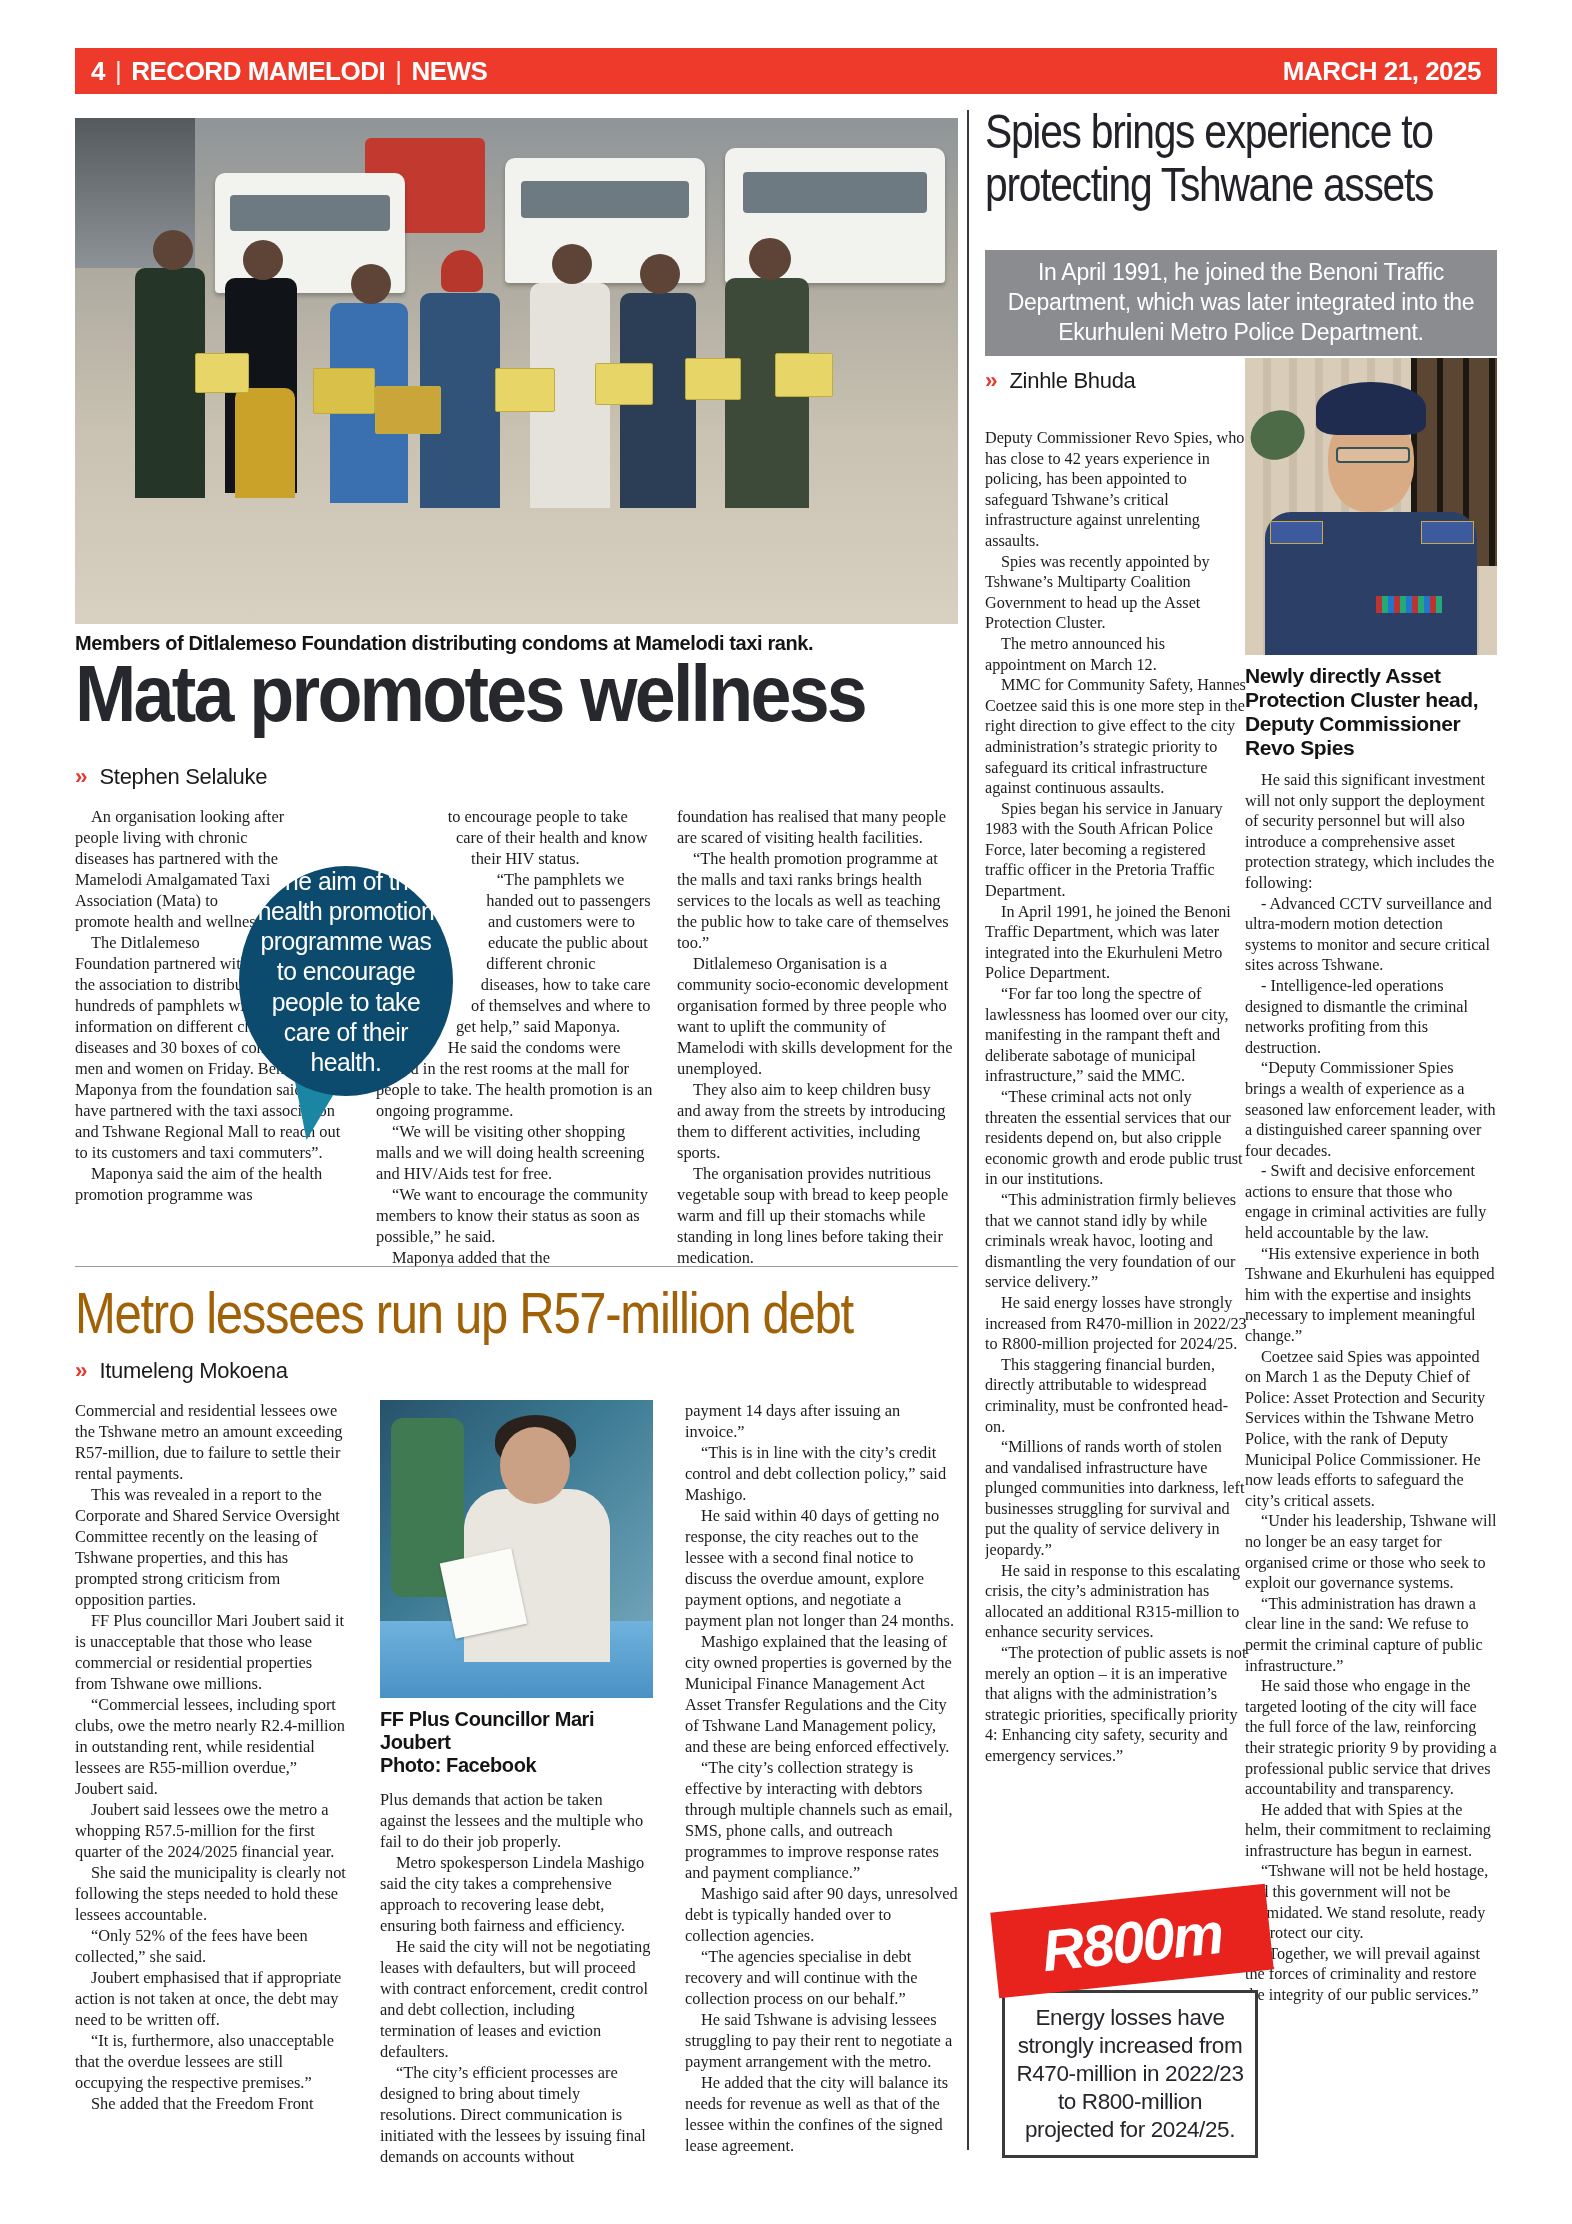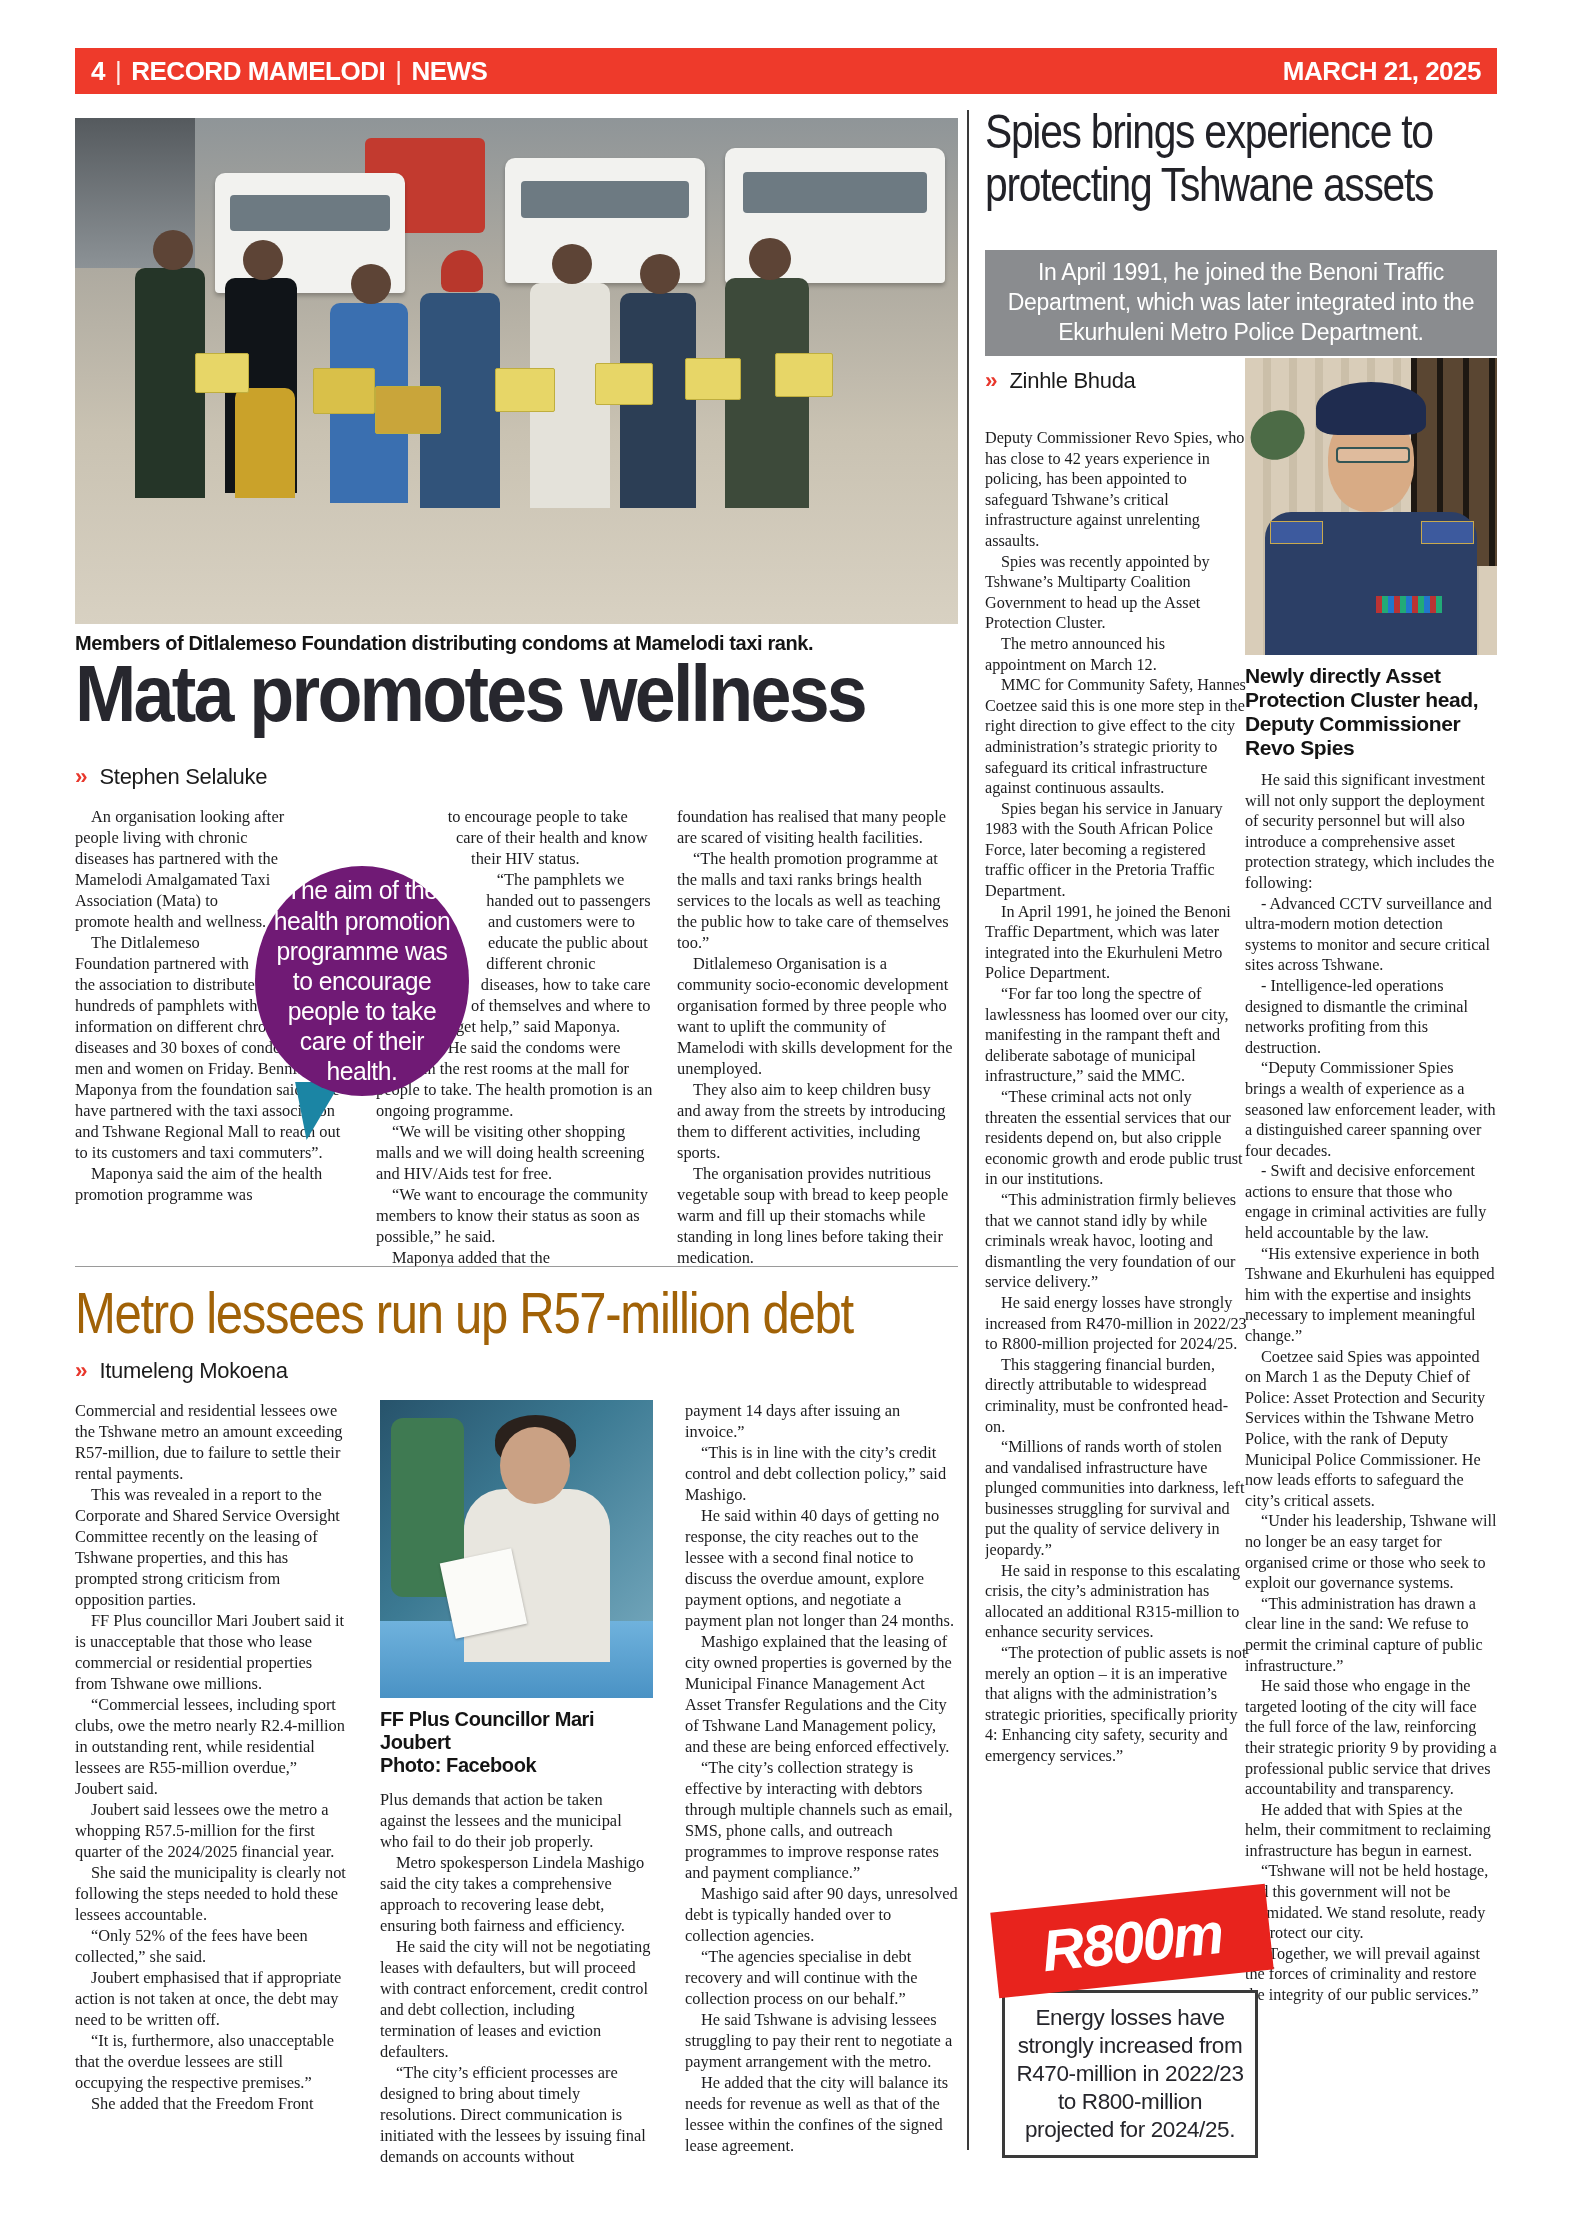--- a/index.html
+++ b/index.html
@@ -68,22 +68,22 @@
   .col p:first-child{text-indent:0;}
   .col.indent-first p:first-child{text-indent:16px;}
   .mata-cols{left:75px;top:806px;width:883px;height:460px;gap:21px;}
   .mata-cols .col{width:280px;}
   .metro-cols{left:75px;top:1400px;width:883px;height:824px;gap:32px;}
   .metro-cols .col{width:280px;}
   
   .spacer-r{float:right;width:104px;height:248px;margin-top:56px;shape-outside:circle(122px at 140px 124px);}
   .spacer-l{float:left;width:118px;height:252px;margin-top:92px;shape-outside:circle(126px at -14px 126px);}
   
-  .bubble{position:absolute;left:255px;top:866px;width:214px;height:230px;background:#701a75;border-radius:50%;
-     display:flex;align-items:center;justify-content:center;text-align:center;z-index:3;}
+  .bubble{position:absolute;left:239px;top:866px;width:214px;height:230px;background:#0c4a6e;border-radius:50%;
+     display:flex;justify-content:center;text-align:center;z-index:3;}
   .bubble-text{font-family:"Liberation Sans",sans-serif;color:#fff;font-size:26px;line-height:1.16;
      letter-spacing:-0.5px;width:200px;transform:scaleX(0.95);}
   .bubble-tail{position:absolute;left:292px;top:1082px;width:52px;height:58px;background:#1b85a4;
      clip-path:polygon(6% 0,94% 0,28% 100%);z-index:2;}
   
   .metro-rule{position:absolute;left:75px;top:1266px;width:883px;height:1px;background:#9a9a9a;}
   .v-rule{position:absolute;left:967px;top:110px;width:2px;height:2040px;background:#3a3a3a;}
   
   .standfirst{position:absolute;left:985px;top:250px;width:512px;height:106px;background:#8a8c8f;
      color:#fff;font-family:"Liberation Sans",sans-serif;font-size:23px;line-height:1.3;
@@ -221,21 +221,21 @@
         <div class="jp-body"></div>
         <div class="jp-hair"></div>
         <div class="jp-head"></div>
         <div class="jp-paper"></div>
       </div>
       <div class="caption" style="margin-bottom:12px;">
         <div>FF Plus Councillor Mari Joubert</div>
         <div>Photo:  Facebook</div>
       </div>
       <div class="col" style="width:100%;">
-          <p>Plus demands that action be taken against the lessees and the municipal who fail to do their job properly.</p>
+          <p>Plus demands that action be taken against the lessees and the multiple who fail to do their job properly.</p>
           <p>Metro spokesperson Lindela Mashigo said the city takes a comprehensive approach to recovering lease debt, ensuring both fairness and efficiency.</p>
           <p>He  said the city will not be negotiating leases with defaulters, but will proceed with contract enforcement, credit control and debt collection, including termination of leases and eviction defaulters.</p>
           <p>“The city’s efficient processes are designed to bring about timely resolutions. Direct communication is initiated with the lessees by issuing final demands on accounts without</p>
         </div>
     </div>
     <div class="col">
         <p>payment 14 days after issuing an invoice.”</p>
         <p>“This is in line with the city’s credit control and debt collection policy,” said Mashigo.</p>
         <p>He said within 40 days of getting no response, the city reaches out to the lessee with a second final notice to discuss the overdue amount, explore payment options, and negotiate a payment plan not longer than 24 months.</p>
         <p>Mashigo explained that the leasing of city owned properties is governed by the Municipal Finance Management Act Asset Transfer Regulations and the City of Tshwane Land Management policy, and these are being enforced effectively.</p>

